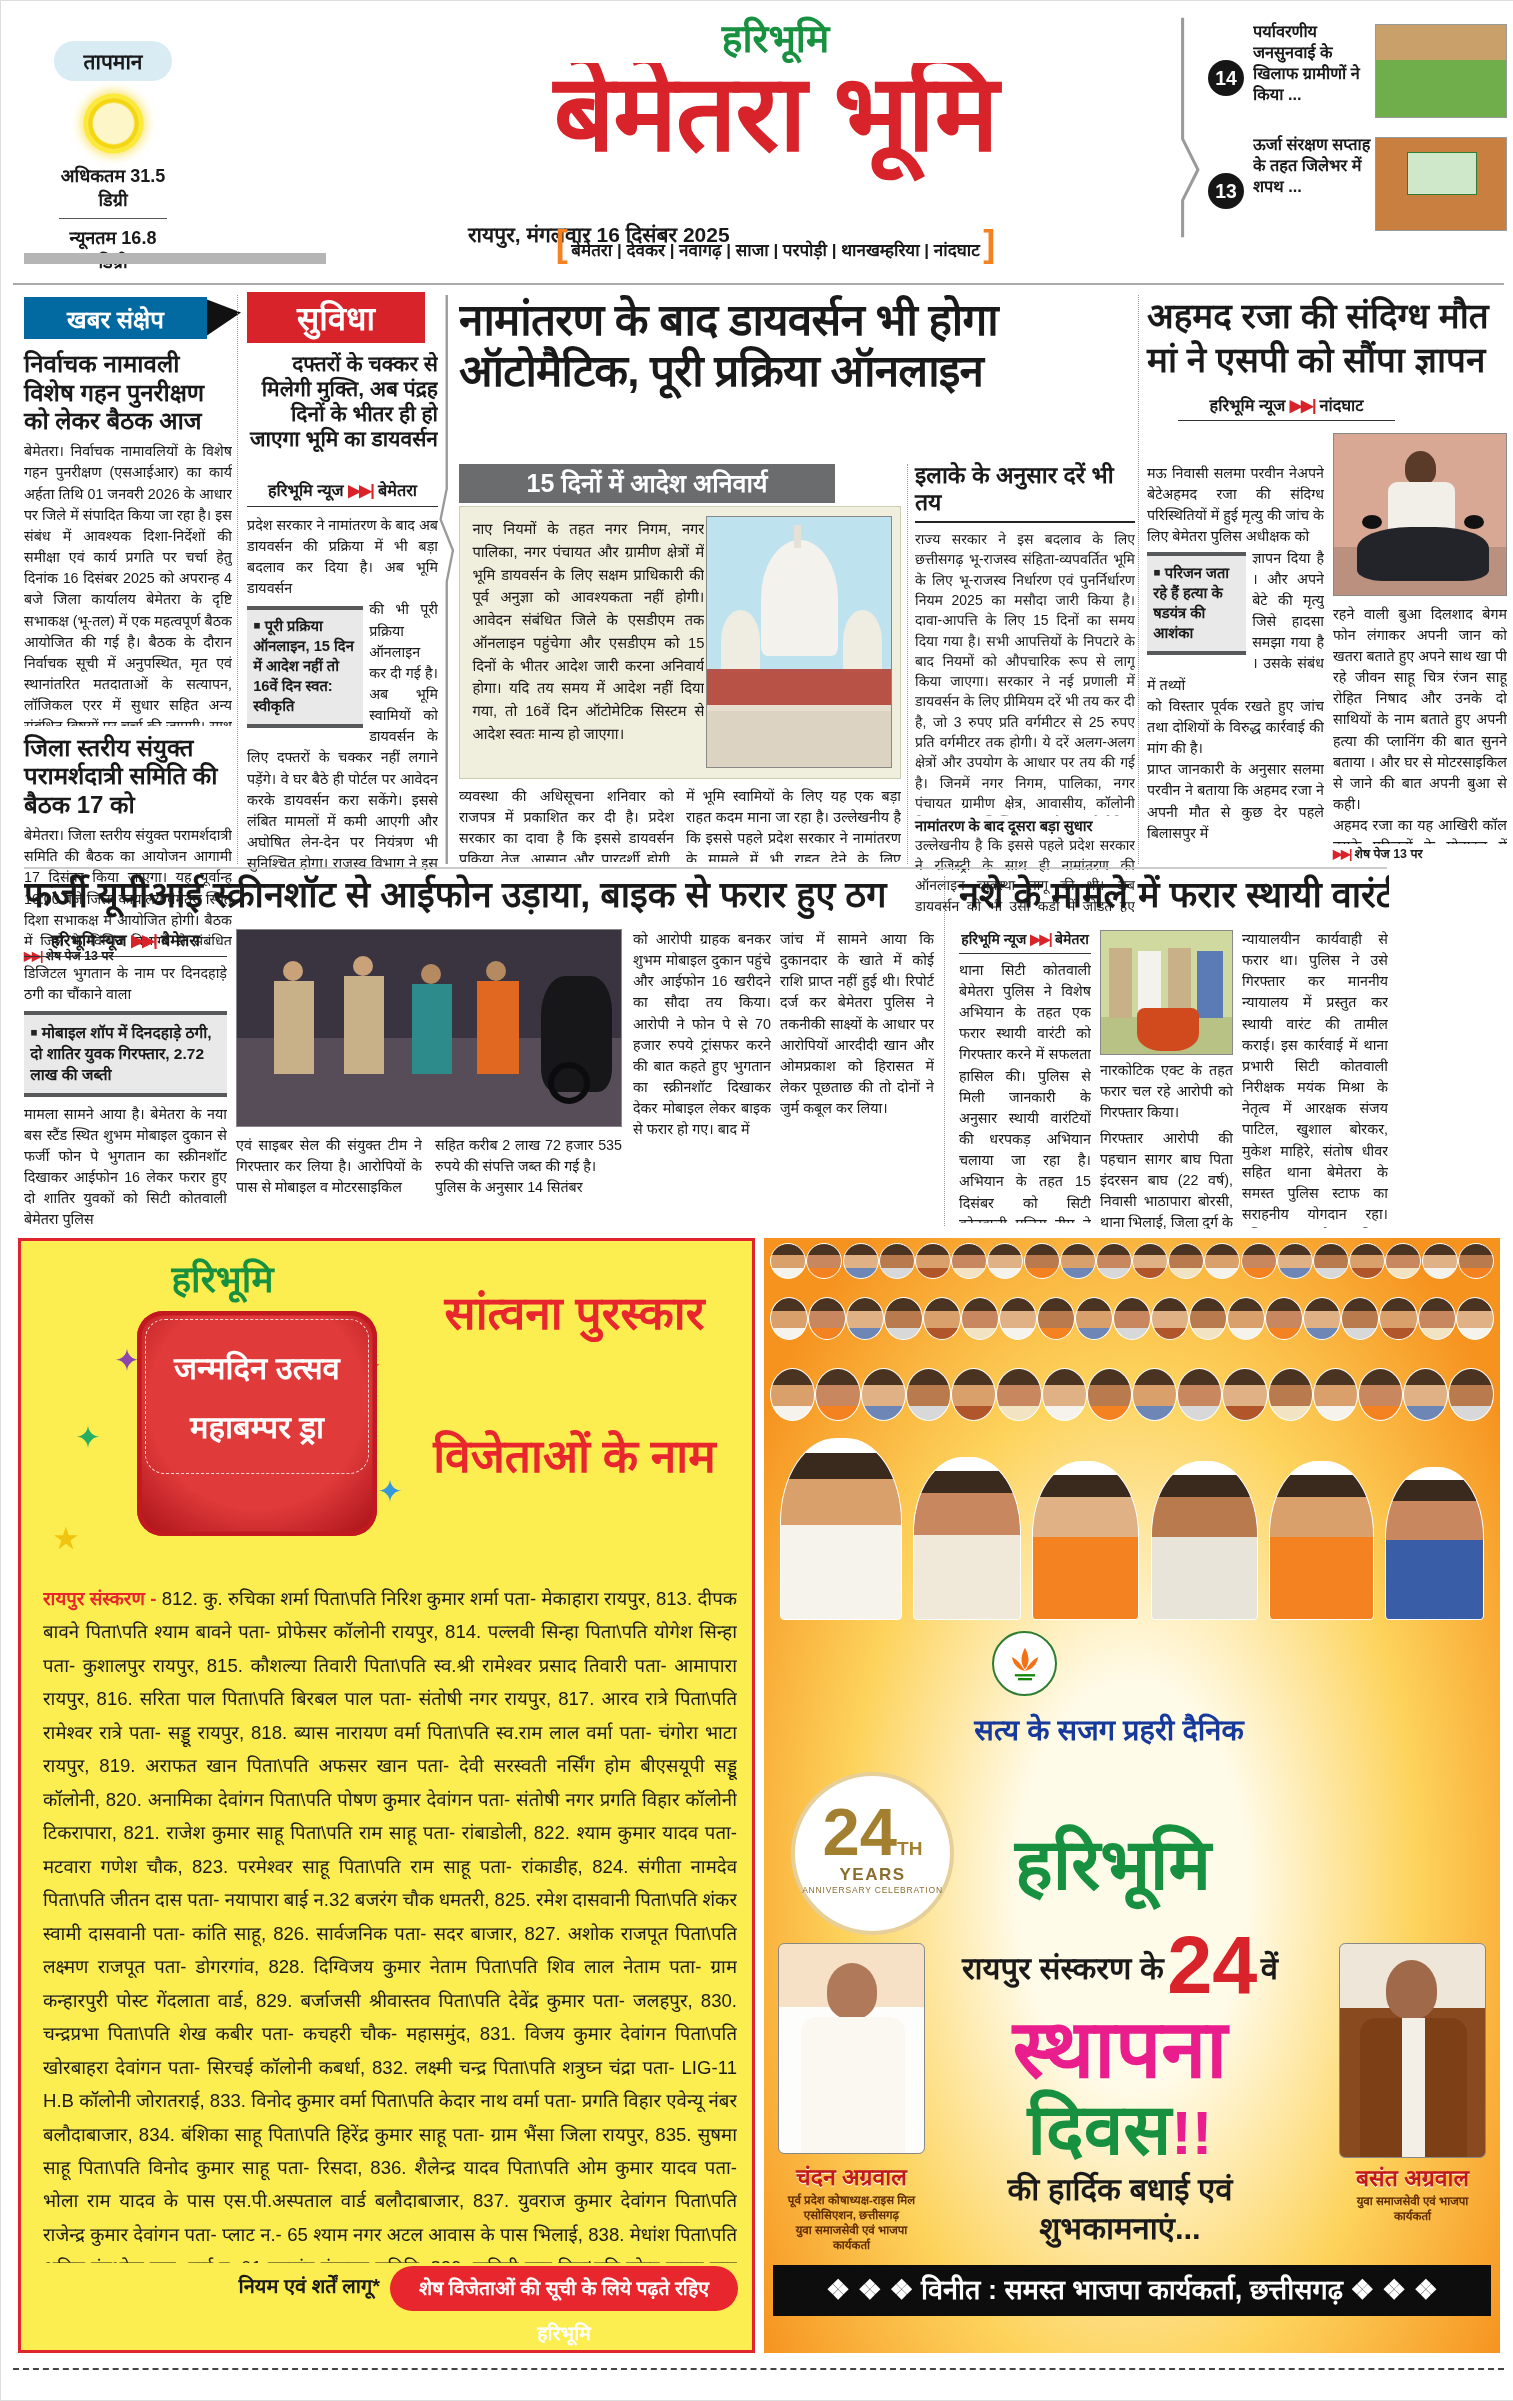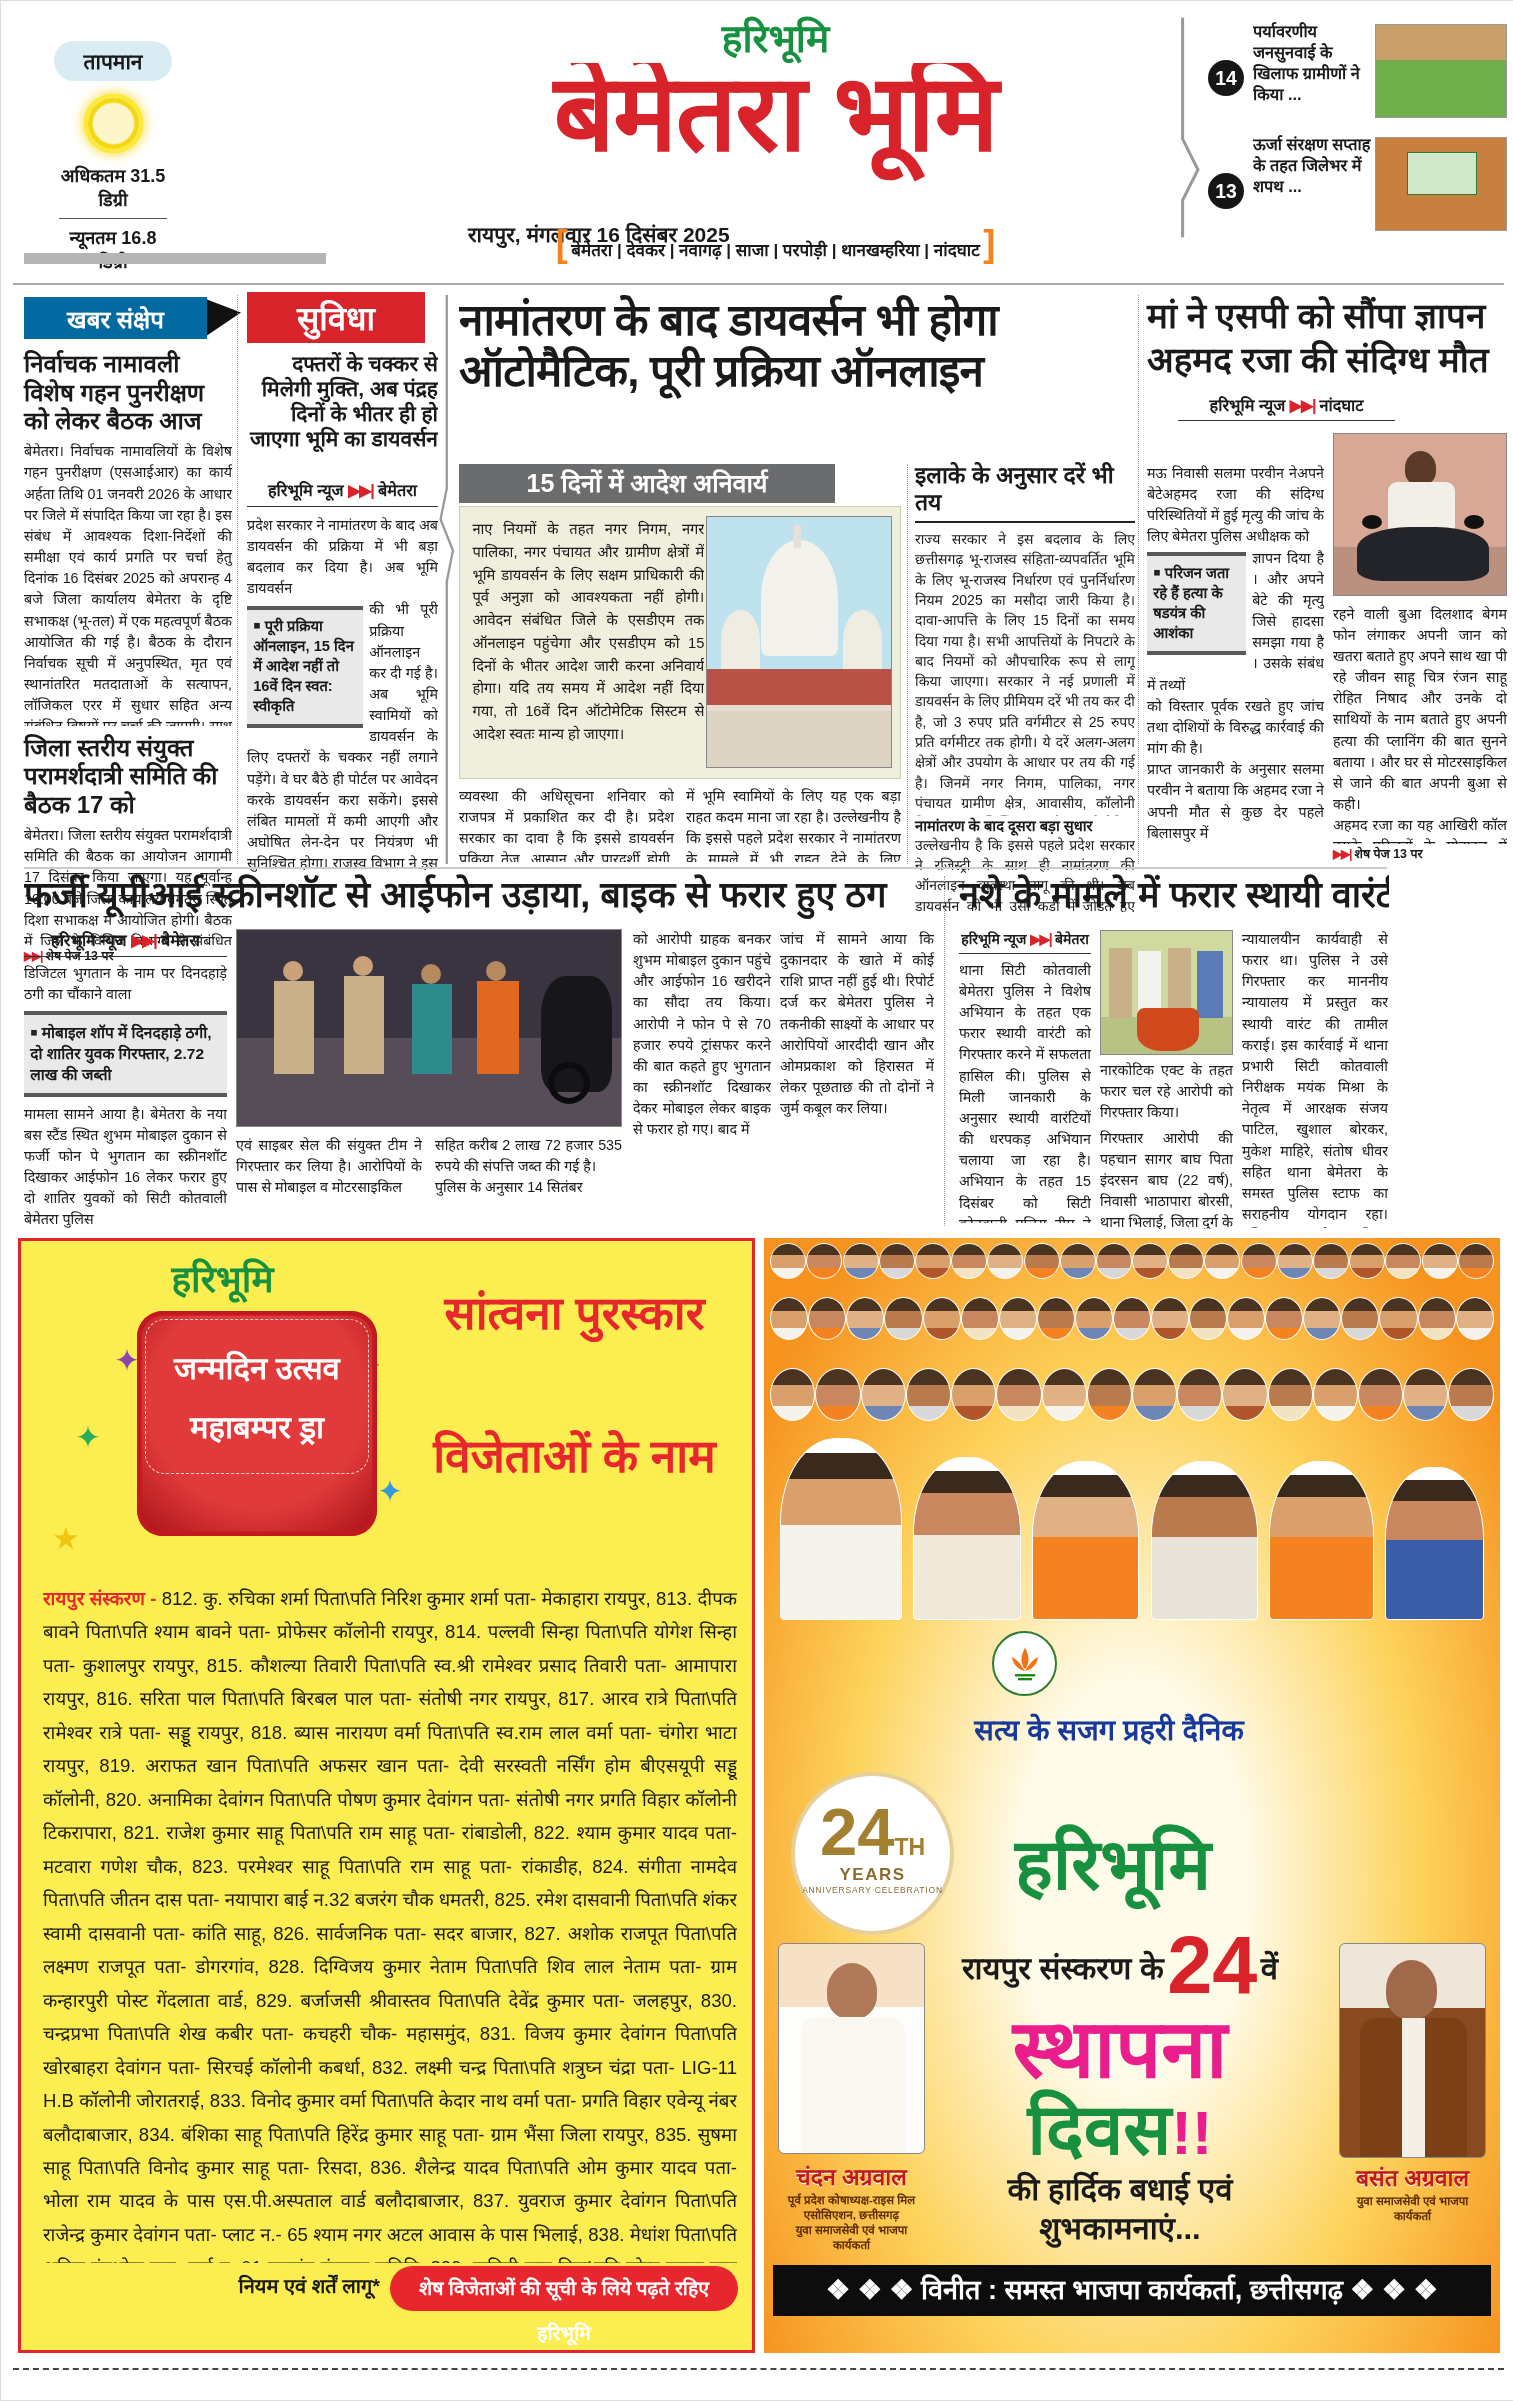--- a/index.html
+++ b/index.html
@@ -167,22 +167,22 @@
   <div class="abs" style="left:914px;top:461px;width:220px;height:403px;">
     <div class="stitle" style="font-size:23px;border-bottom:2.3px solid #222;padding-bottom:4.6px;">इलाके के अनुसार दरें भी तय</div>
     <div class="jtxt hidden-overflow" style="font-size:14px;line-height:1.45;margin-top:6.2px;height:287px;font-weight:500;">राज्य सरकार ने इस बदलाव के लिए छत्तीसगढ़ भू-राजस्व संहिता-व्यपवर्तित भूमि के लिए भू-राजस्व निर्धारण एवं पुनर्निर्धारण नियम 2025 का मसौदा जारी किया है। दावा-आपत्ति के लिए 15 दिनों का समय दिया गया है। सभी आपत्तियों के निपटारे के बाद नियमों को औपचारिक रूप से लागू किया जाएगा। सरकार ने नई प्रणाली में डायवर्सन के लिए प्रीमियम दरें भी तय कर दी है, जो 3 रुपए प्रति वर्गमीटर से 25 रुपए प्रति वर्गमीटर तक होगी। ये दरें अलग-अलग क्षेत्रों और उपयोग के आधार पर तय की गई है। जिनमें नगर निगम, पालिका, नगर पंचायत ग्रामीण क्षेत्र, आवासीय, कॉलोनी विकास, वाणिज्यिक और औद्योगिक प्रयोजन, संस्थागत एवं स्वास्थ्य सुविधाएं, विशेष आर्थिक क्षेत्र शामिल है।</div>
     <div class="stitle" style="font-size:14.7px;margin-top:1.5px;">नामांतरण के बाद दूसरा बड़ा सुधार</div>
     <div class="jtxt hidden-overflow" style="font-size:14px;line-height:1.45;height:77px;font-weight:500;">उल्लेखनीय है कि इससे पहले प्रदेश सरकार ने रजिस्ट्री के साथ ही नामांतरण की ऑनलाइन व्यवस्था लागू की थी। अब डायवर्सन को भी उसी कड़ी में जोड़ते हुए सरकार ने भूमि प्रशासन में डिजिटल क्रांति की दिशा में एक और बड़ा कदम बढ़ाया है।</div>
   </div>
 
   <div class="abs rule-v" style="left:1137px;top:294px;height:569px;"></div>
   <div class="abs" style="left:1146px;top:293px;width:360px;height:572px;">
     <div class="stitle" style="font-size:35px;line-height:1.25;">
+      <div>अहमद रजा की संदिग्ध मौत</div>
       <div>मां ने एसपी को सौंपा ज्ञापन</div>
-      <div>अहमद रजा की संदिग्ध मौत</div>
     </div>
     <div class="byline" style="font-size:16.3px;width:217px;margin:12.4px 0 0 31px;">
       <span>हरिभूमि न्यूज</span>
       <span class="arrows">▶▶|</span>
       <span>नांदघाट</span>
     </div>
 
     <div class="abs hidden-overflow" style="left:0;top:169px;width:177px;height:403px;">
       <div class="body-s jtxt">मऊ निवासी सलमा परवीन नेअपने बेटेअहमद रजा की संदिग्ध परिस्थितियों में हुई मृत्यु की जांच के लिए बेमेतरा पुलिस अधीक्षक को</div>
       <div class="inset" style="float:left;width:99px;margin:4.6px 6.2px 4.6px 0;font-size:14.7px;">
@@ -359,21 +359,21 @@
         <path d="M27 6 C22 16 20 24 27 34 C34 24 32 16 27 6 Z" fill="#f47216"></path>
         <path d="M10 18 C12 28 18 34 27 36 C22 28 18 22 10 18 Z" fill="#f47216"></path>
         <path d="M44 18 C42 28 36 34 27 36 C32 28 36 22 44 18 Z" fill="#f47216"></path>
         <rect x="14" y="40" width="26" height="3" fill="#138808"></rect>
         <rect x="18" y="45" width="18" height="3" fill="#138808"></rect>
       </svg>
     </div>
     <div class="abs tagline-blue" style="left:159px;top:471px;width:372px;font-size:29px;text-align:center;">सत्य के सजग प्रहरी दैनिक</div>
 
     <div class="abs gold-circle" style="left:27px;top:534px;width:163px;height:163px;">
-      <div style="font-size:67px;font-weight:bold;color:#a2802f;line-height:1;margin-top:22px;"><span>24</span><span style="font-size:23px;margin-top:47px;">TH</span></div>
+      <div style="font-size:67px;font-weight:bold;color:#a2802f;line-height:1;margin-top:22px;"><span>24</span><span style="font-size:19px;margin-top:47px;">TH</span></div>
       <div style="font-size:17px;font-weight:bold;letter-spacing:1.5px;">YEARS</div>
       <div style="font-size:8.5px;letter-spacing:0.8px;">ANNIVERSARY CELEBRATION</div>
     </div>
     <div class="abs brand-green" style="left:163px;top:575px;width:372px;font-size:71px;text-align:center;">हरिभूमि</div>
 
     <div class="abs" style="left:178px;top:681px;width:356px;text-align:center;">
       <span class="bold" style="font-size:31px;">रायपुर संस्करण के</span>
       <span class="bold red" style="font-size:81px;vertical-align:-14px;">24</span>
       <span class="bold" style="font-size:31px;">वें</span>
     </div>

